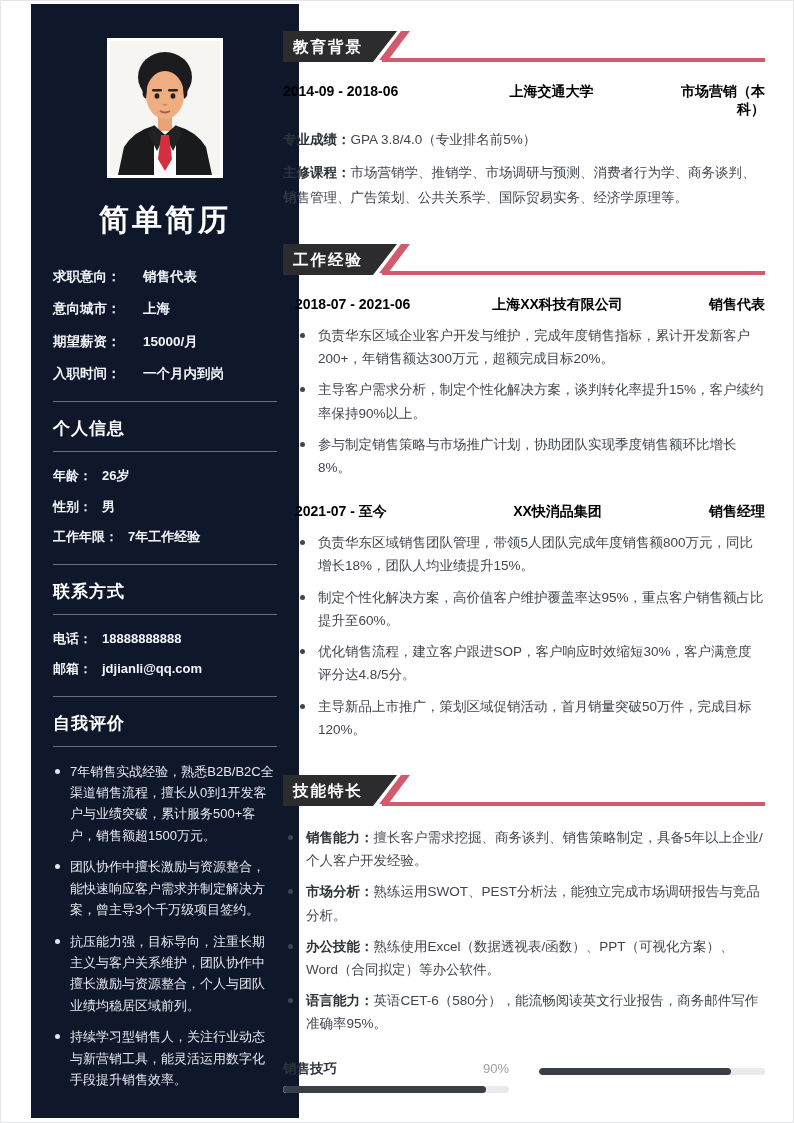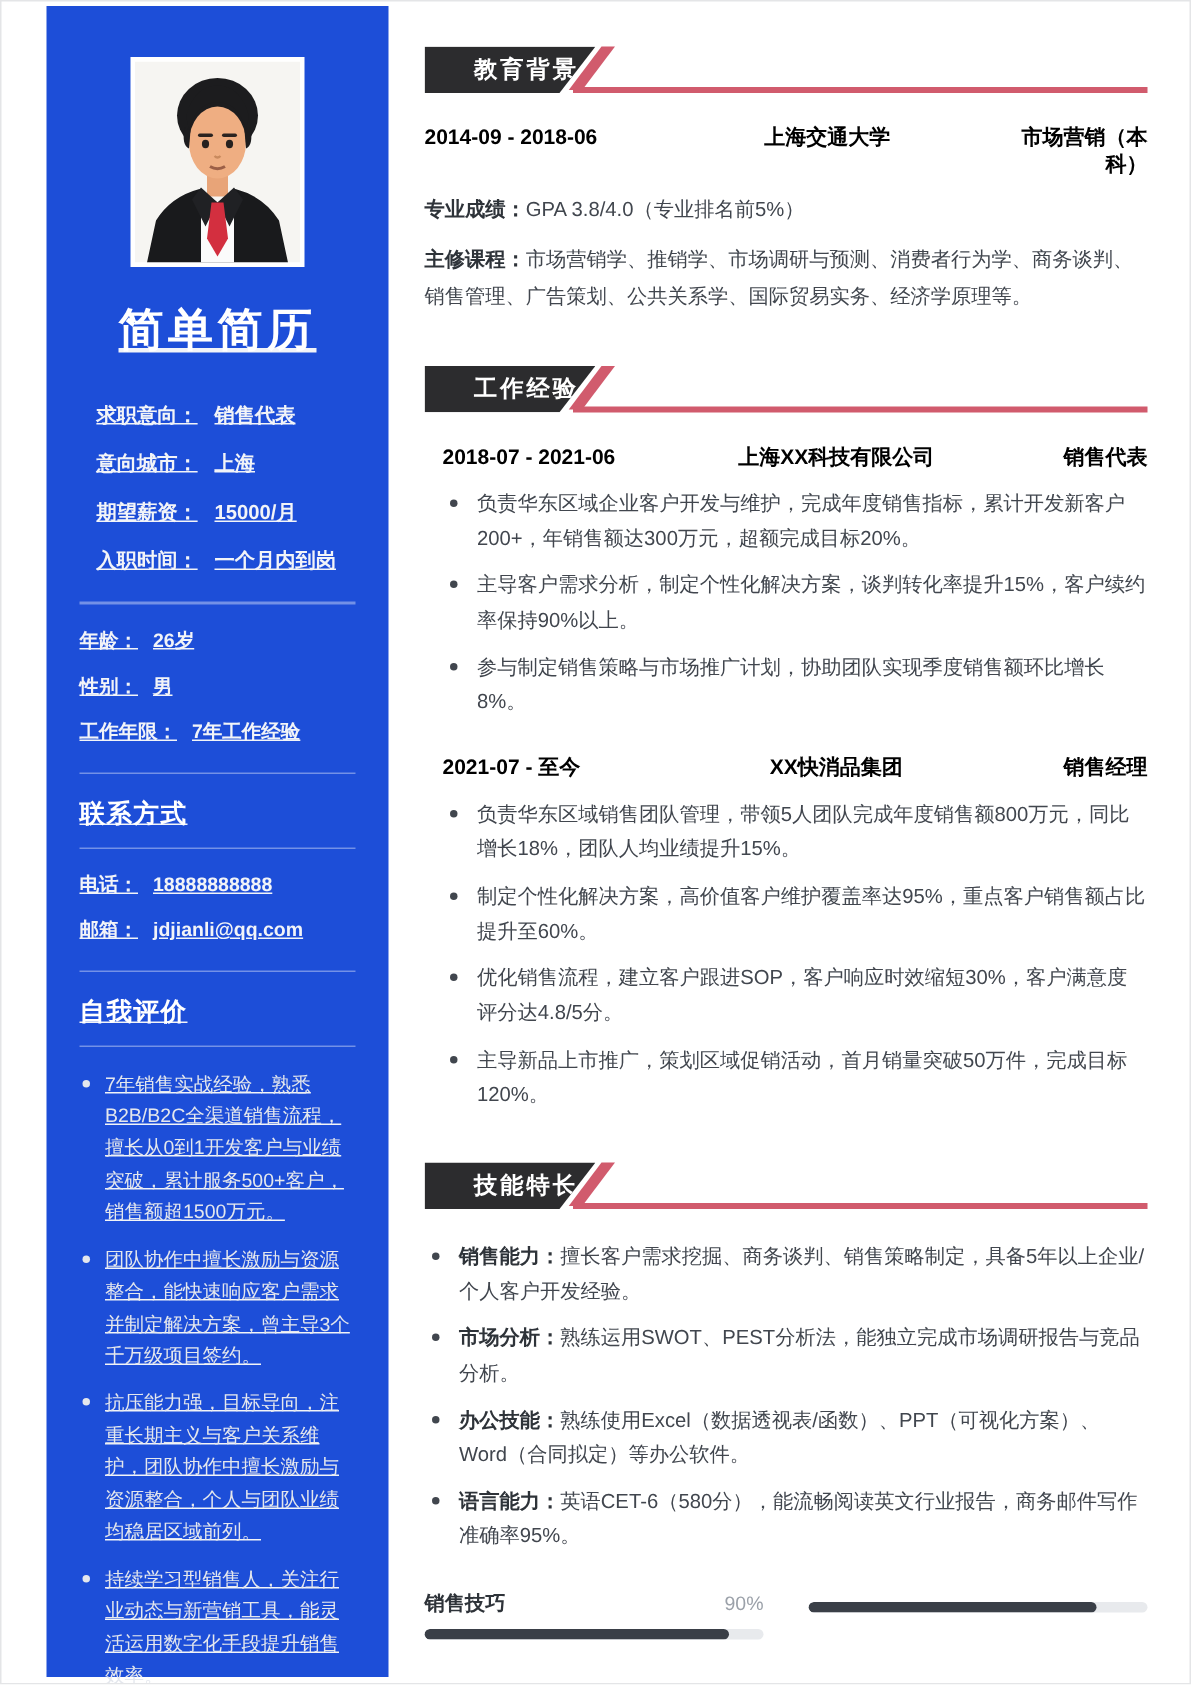--- a/index.html
+++ b/index.html
@@ -5,47 +5,47 @@
   * { margin:0; padding:0; box-sizing:border-box; }
   html,body { background:#fff; }
   body { font-family:"Liberation Sans","DejaVu Sans",sans-serif; }
   .page {
     position:relative; width:794px; height:1123px; background:#fff;
     border:1px solid #e4e5e7; overflow:hidden; margin:0 auto;
   }
 
   
   .sidebar {
-    position:absolute; left:30px; top:3px; bottom:4px; width:228px;
-    background:#1d4ed8; color:#f2f4f8; padding:34px 22px 20px 22px;text-decoration:underline;
+    position:absolute; left:30px; top:3px; bottom:4px; width:268px;
+    background:#0f172a; color:#f2f4f8; padding:34px 22px 20px 22px;
   }
   .photo-frame { width:116px; height:140px; margin:0 auto; background:#fff; padding:3px; }
   .photo-frame svg { display:block; width:110px; height:134px; }
   .side-name { text-align:center; font-size:30px; font-weight:bold; letter-spacing:3px; margin-top:22px; color:#fff; }
   .intent { margin-top:26px; }
   .intent-row { display:flex; font-size:13.5px; font-weight:bold; margin-bottom:12px; line-height:1.5; }
-  .intent-row .lbl { width:90px; flex:none;text-align:center; }
+  .intent-row .lbl { width:90px; flex:none; }
   .divider { border:none; border-top:1px solid rgba(255,255,255,.38); margin-top:17px; }
   .side-title { font-size:17px; font-weight:bold; color:#fff; margin:15px 0 11px 0; letter-spacing:1px; }
   .side-underline { border:none; border-top:1px solid rgba(255,255,255,.38); margin-bottom:14px; }
   .side-field { font-size:13px; font-weight:bold; margin-bottom:11px; line-height:1.5; }
   .side-field .val { margin-left:10px; font-weight:600; }
   .eval-list { list-style:none; margin-top:2px; }
   .eval-list li { position:relative; padding-left:17px; font-size:13px; line-height:1.65; margin-bottom:10px; color:#e4e7ed; }
   .eval-list li::before { content:""; position:absolute; left:2px; top:8px; width:5px; height:5px; border-radius:50%; background:#e4e7ed; }
 
   
   .main { position:absolute; left:282px; top:30px; width:482px; }
   .sec { margin-bottom:34px; }
   .sec-header { position:relative; height:31px; }
   .sec-badge {
     position:absolute; left:0; top:0; height:31px; width:114px; background:#2c2c2e;
     clip-path:polygon(0 0,100% 0,calc(100% - 24px) 100%,0 100%);
     color:#fff; font-size:15.5px; font-weight:bold; letter-spacing:2px;
-    line-height:31px; padding-left:33px;
+    line-height:31px; padding-left:10px;
   }
   .sec-stripe { position:absolute; left:118px; top:0; width:9px; height:29px; transform:skewX(-37deg); transform-origin:top left; }
   .sec-line { position:absolute; left:99px; right:0; bottom:0; height:4px; }
   .meta-row { display:flex; align-items:baseline; margin-top:21px; font-size:14px; font-weight:bold; color:#000000;gap:12px; }
   .meta-row .m-date { width:165px; flex:none; }
   .meta-row .m-org { flex:1; text-align:center; }
   .meta-row .m-role { width:110px; flex:none; text-align:right; }
   .info-p { font-size:13.5px; line-height:1.8; color:#41464e; margin-top:9px; }
   .info-p .plbl { font-weight:bold; color:#2e3339; }
   .b-list { list-style:none; margin-top:10px; }
@@ -107,20 +107,21 @@
         <span class="lbl">期望薪资：</span>
         <span>15000/月</span>
       </div>
       <div class="intent-row">
         <span class="lbl">入职时间：</span>
         <span>一个月内到岗</span>
       </div>
     </div>
 
     <hr class="divider">
+    <h2 class="side-title">个人信息</h2>
     <hr class="side-underline">
     <div>
       <div class="side-field">
         <span>年龄：</span><span class="val">26岁</span>
       </div>
       <div class="side-field">
         <span>性别：</span><span class="val">男</span>
       </div>
       <div class="side-field">
         <span>工作年限：</span><span class="val">7年工作经验</span>

